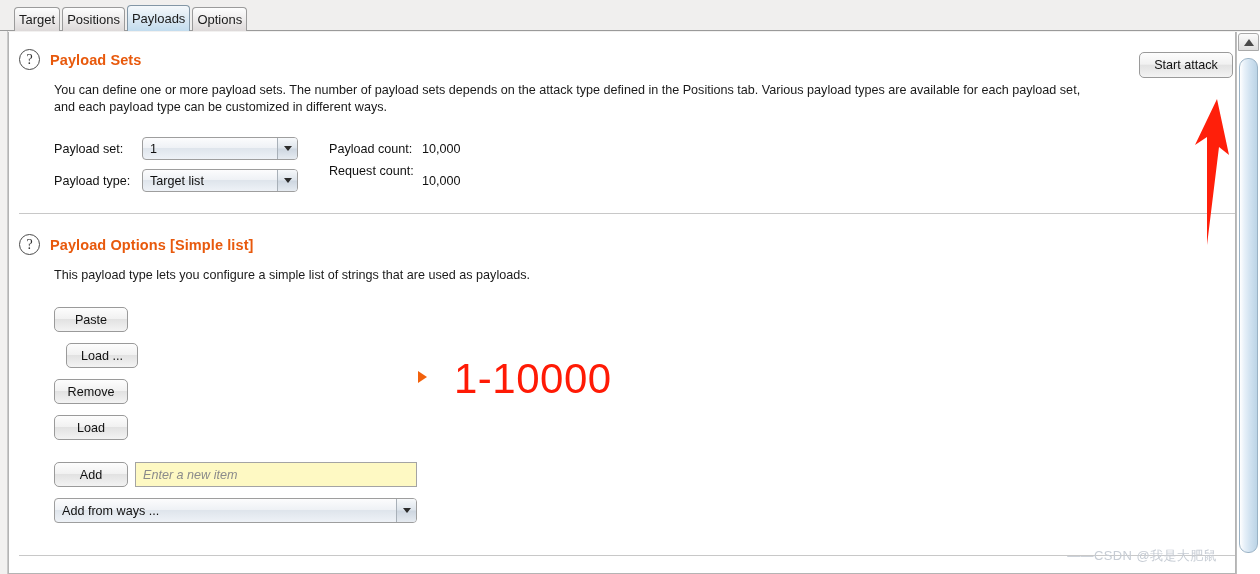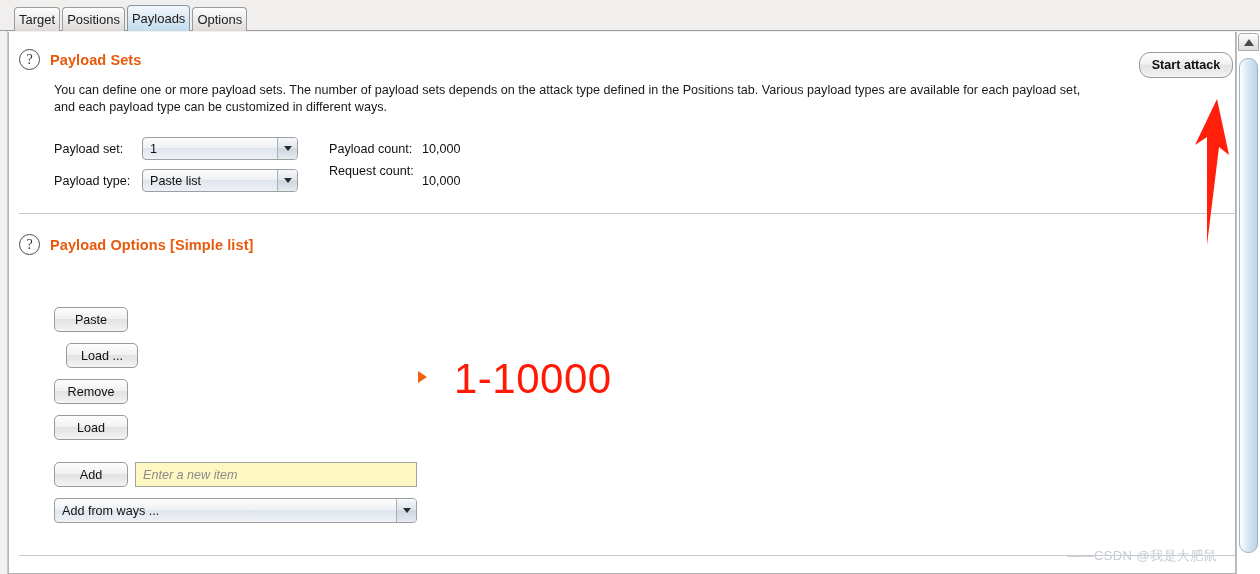--- a/index.html
+++ b/index.html
@@ -161,21 +161,21 @@
     border-radius: 5px;
     background: linear-gradient(to bottom, #fdfdfd 0%, #f1f1f1 47%, #e2e2e2 50%, #f3f3f3 100%);
     font-size: 12.6px;
     color: #111;
     display: flex;
     align-items: center;
     justify-content: center;
     box-sizing: border-box;
     cursor: default;
   }
-  .btn.bold { font-weight: bold; border-radius: 11px; }
+  .btn.bold { font-weight: normal; }
 
   
   .listbox {
     position: absolute;
     border: 1px solid #a0a0a0;
     background: #ffffff;
     box-sizing: border-box;
     overflow: hidden;
   }
   .listrows {
@@ -366,35 +366,36 @@
       <span class="ctext">1</span>
       <span class="carrow">
           <i></i>
         </span>
     </div>
     <div class="flabel" style="left:320px; top:110px;">Payload count:</div>
     <div class="flabel" style="left:413px; top:110px;">10,000</div>
 
     <div class="flabel" style="left:45px; top:142px;">Payload type:</div>
     <div class="combo" style="left:133px; top:137px; width:156px;">
-      <span class="ctext">Paste list</span>
+      <span class="ctext">Target list</span>
       <span class="carrow">
           <i></i>
         </span>
     </div>
     <div class="flabel" style="left:320px; top:132px;">Request count:</div>
     <div class="flabel" style="left:413px; top:142px;">10,000</div>
 
     <div class="divider" style="left:10px; top:181px; width:1216px;"></div>
 
     <div class="sec-head" style="left:10px; top:202px;">
       <span class="qmark">?</span>
       <span class="sec-title">Payload Options [Simple list]</span>
     </div>
 
+    <div class="para" style="left:45px; top:235px; width:1120px;">This payload type lets you configure a simple list of strings that are used as payloads.</div>
 
     <div class="btn" style="left:45px; top:275px; width:74px; height:25px;">
       <span>Paste</span>
     </div>
     <div class="btn" style="left:57px; top:311px; width:72px; height:25px;text-align:center;">
       <span>Load ...</span>
     </div>
     <div class="btn" style="left:45px; top:347px; width:74px; height:25px;">
       <span>Remove</span>
     </div>

